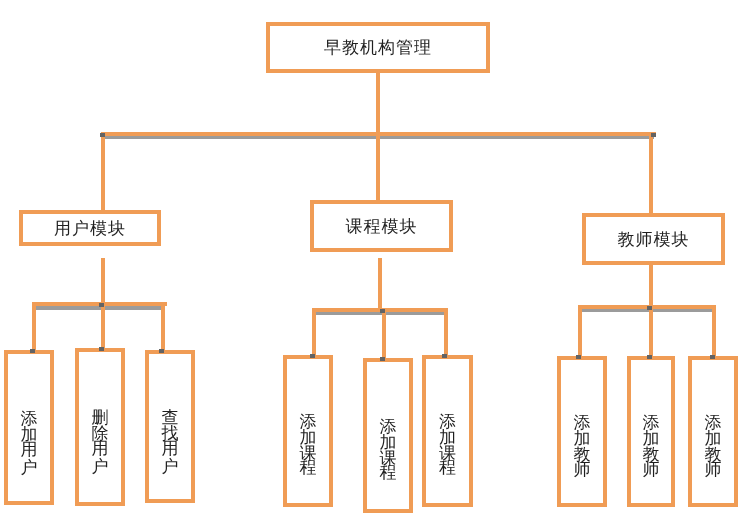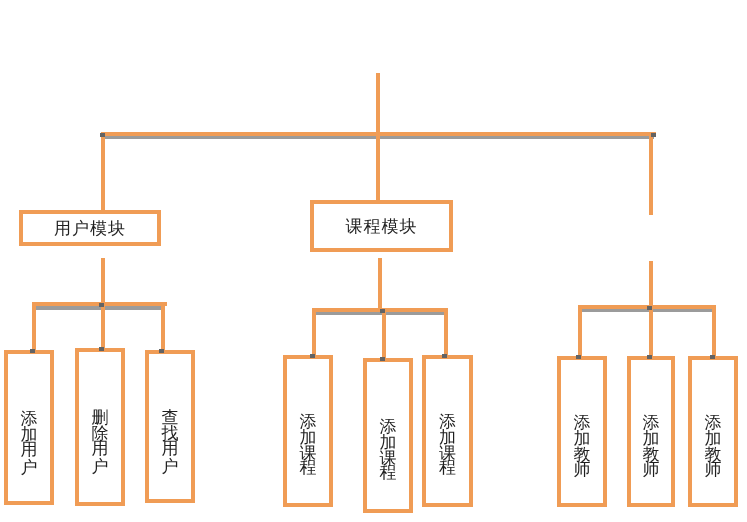--- a/index.html
+++ b/index.html
@@ -48,26 +48,32 @@
   <div class="vline" style="left:382px;top:312px;height:49px;"></div>
   <div class="vline" style="left:444px;top:308px;height:50px;"></div>
 
   <div class="vline" style="left:649px;top:261px;height:48px;"></div>
   <div class="shadow" style="left:580px;top:309px;width:134px;"></div>
   <div class="hline" style="left:578px;top:305px;width:138px;"></div>
   <div class="vline" style="left:578px;top:305px;height:53px;"></div>
   <div class="vline" style="left:649px;top:309px;height:49px;"></div>
   <div class="vline" style="left:712px;top:305px;height:53px;"></div>
 
+  <div class="box" style="left:266px;top:22px;width:224px;height:51px;">
+    <span class="h-label">早教机构管理</span>
+  </div>
 
   <div class="box" style="left:19px;top:210px;width:142px;height:36px;">
     <span class="h-label">用户模块</span>
   </div>
   <div class="box" style="left:310px;top:200px;width:143px;height:52px;">
     <span class="h-label">课程模块</span>
+  </div>
+  <div class="box" style="left:582px;top:213px;width:143px;height:52px;">
+    <span class="h-label">教师模块</span>
   </div>
 
   <div class="box" style="left:4px;top:350px;width:50px;height:155px;">
     <span class="v-label">添加用户</span>
   </div>
   <div class="box" style="left:75px;top:348px;width:50px;height:158px;">
     <span class="v-label">删除用户</span>
   </div>
   <div class="box" style="left:145px;top:350px;width:50px;height:153px;">
     <span class="v-label">查找用户</span>

